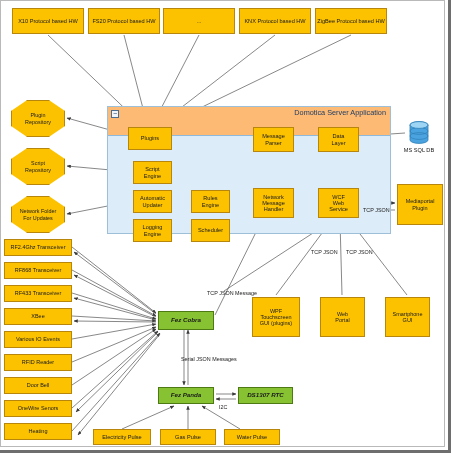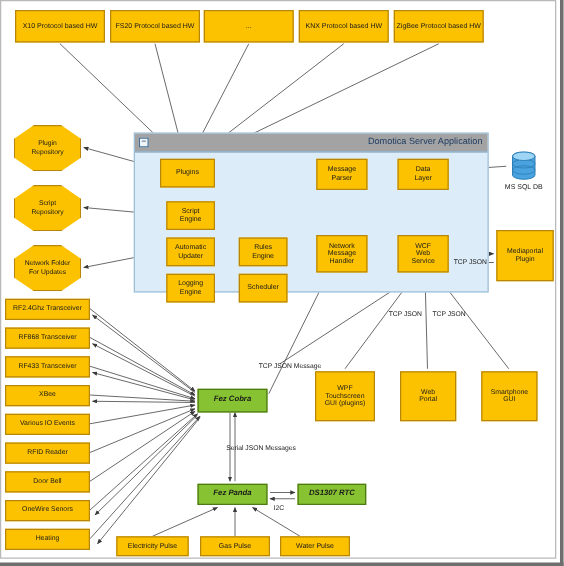--- a/index.html
+++ b/index.html
@@ -40,22 +40,22 @@
   .server-panel {
     position: absolute;
     box-sizing: border-box;
     background: #dcecf8;
     border: 1px solid #9ebfd8;
   }
   .server-titlebar {
     position: absolute;
     left: 0; top: 0;
     right: 0;
-    height: 15px;
-    background: #a3a3a3;
+    height: 29px;
+    background: #fdba74;
     border-bottom: 1px solid #8fb9da;
     box-sizing: border-box;
   }
   .server-title {
     position: absolute;
     right: 4px;
     top: 1px;
     font-size: 7.3px;
     color: #1f3c63;
     white-space: nowrap;

